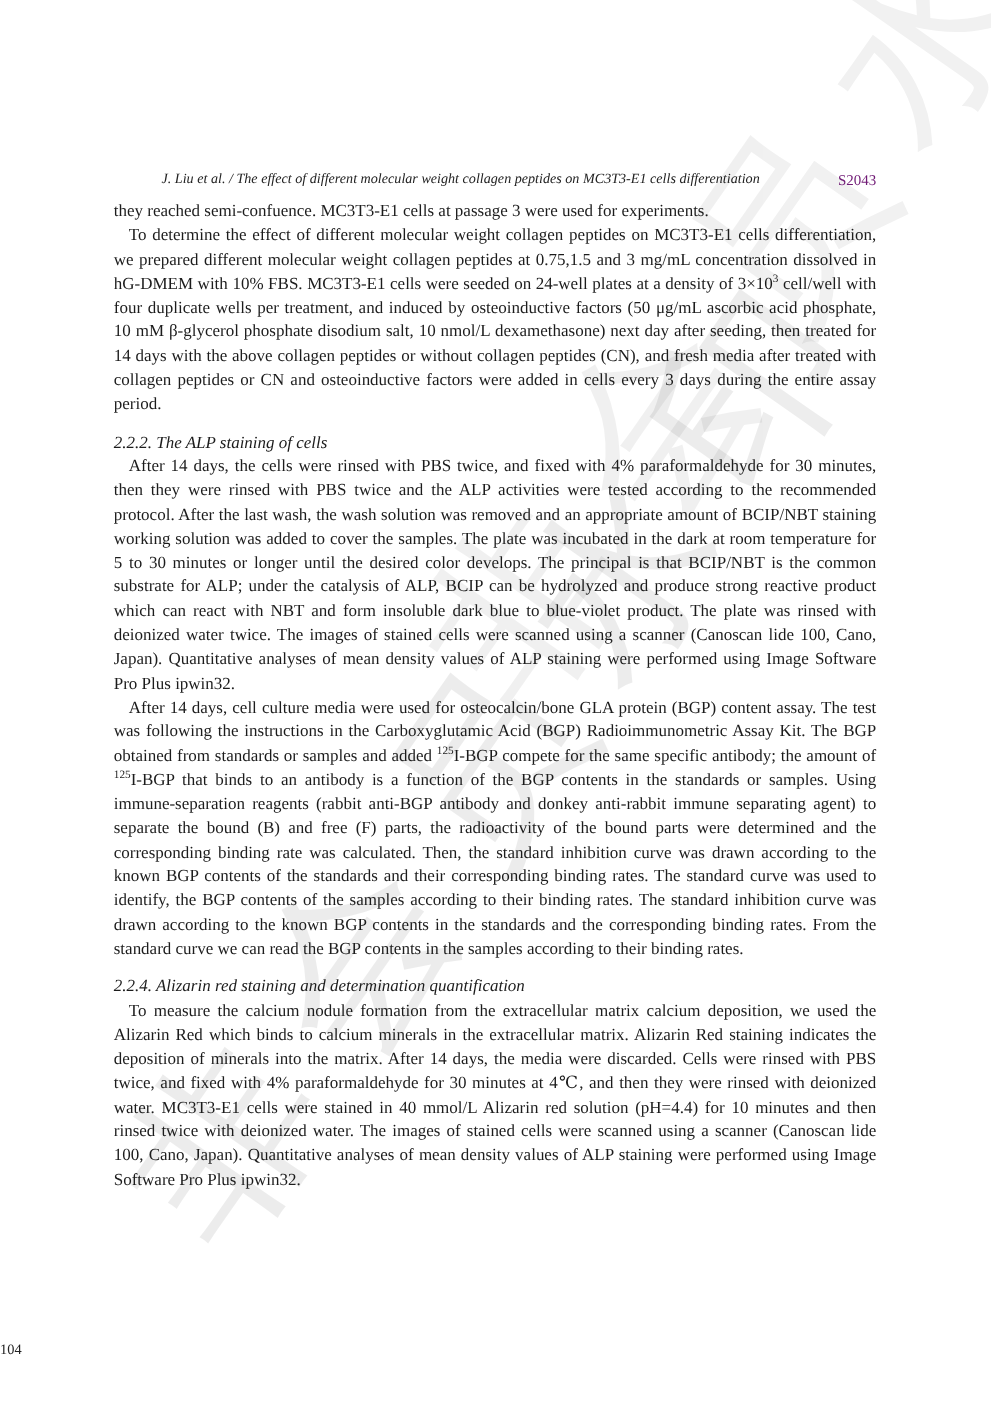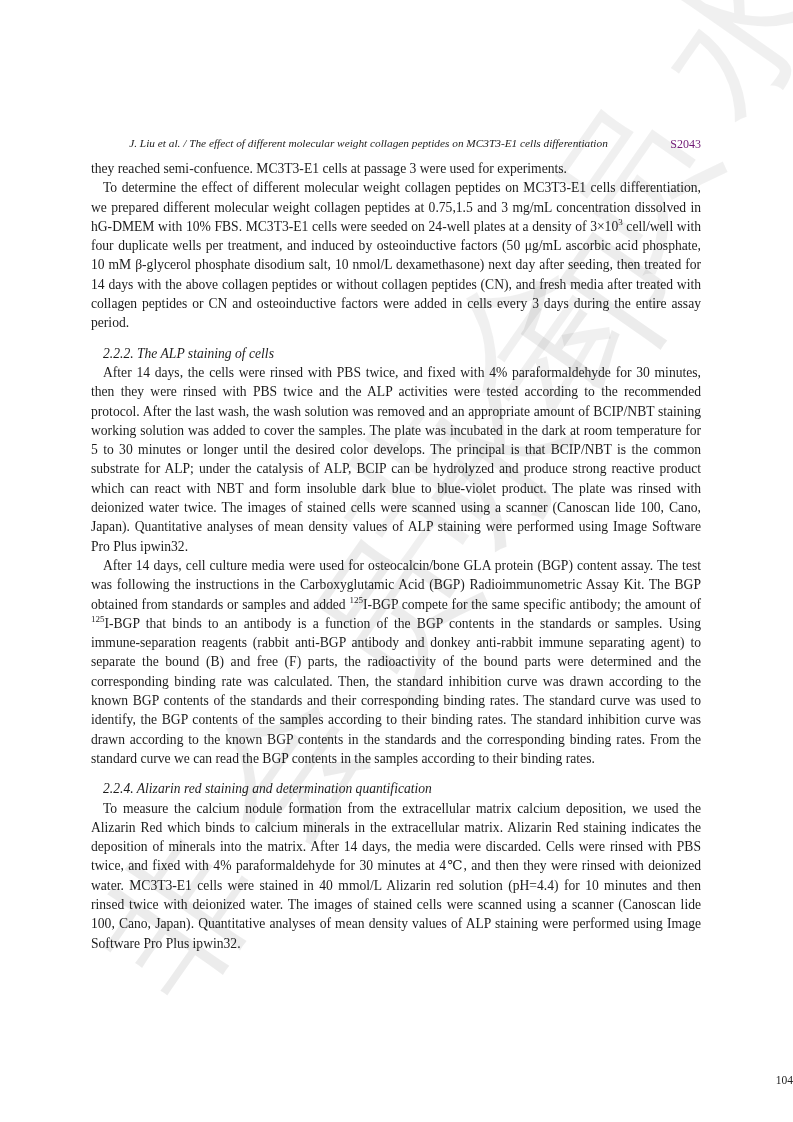--- a/index.html
+++ b/index.html
@@ -77,39 +77,39 @@
     line-height: 19.3px;
     text-align: justify;
   }
   .article-body p {
     margin: 0;
   }
   .article-body p.indent {
     text-indent: 12px;
   }
   .article-body h3 {
-    margin: 11px 0 0 12px;
+    margin: 11px 0 0 0;
     font-size: 13.6px;
     line-height: 19.3px;
     font-weight: normal;
     font-style: italic;
     text-align: left;
   }
   .article-body sup {
     font-size: 9px;
     line-height: 0;
     vertical-align: super;
   }
   
   .page-footer {
     position: absolute;
     top: 1074px;
     left: 0;
     width: 100%;
-    text-align: right;
+    text-align: left;
     font-size: 11.5px;
     color: #222;
   }
 </style>
 </head>
 <body>
 
 <div class="page">
 
   <div class="watermark wm-1">非会员水印</div>

